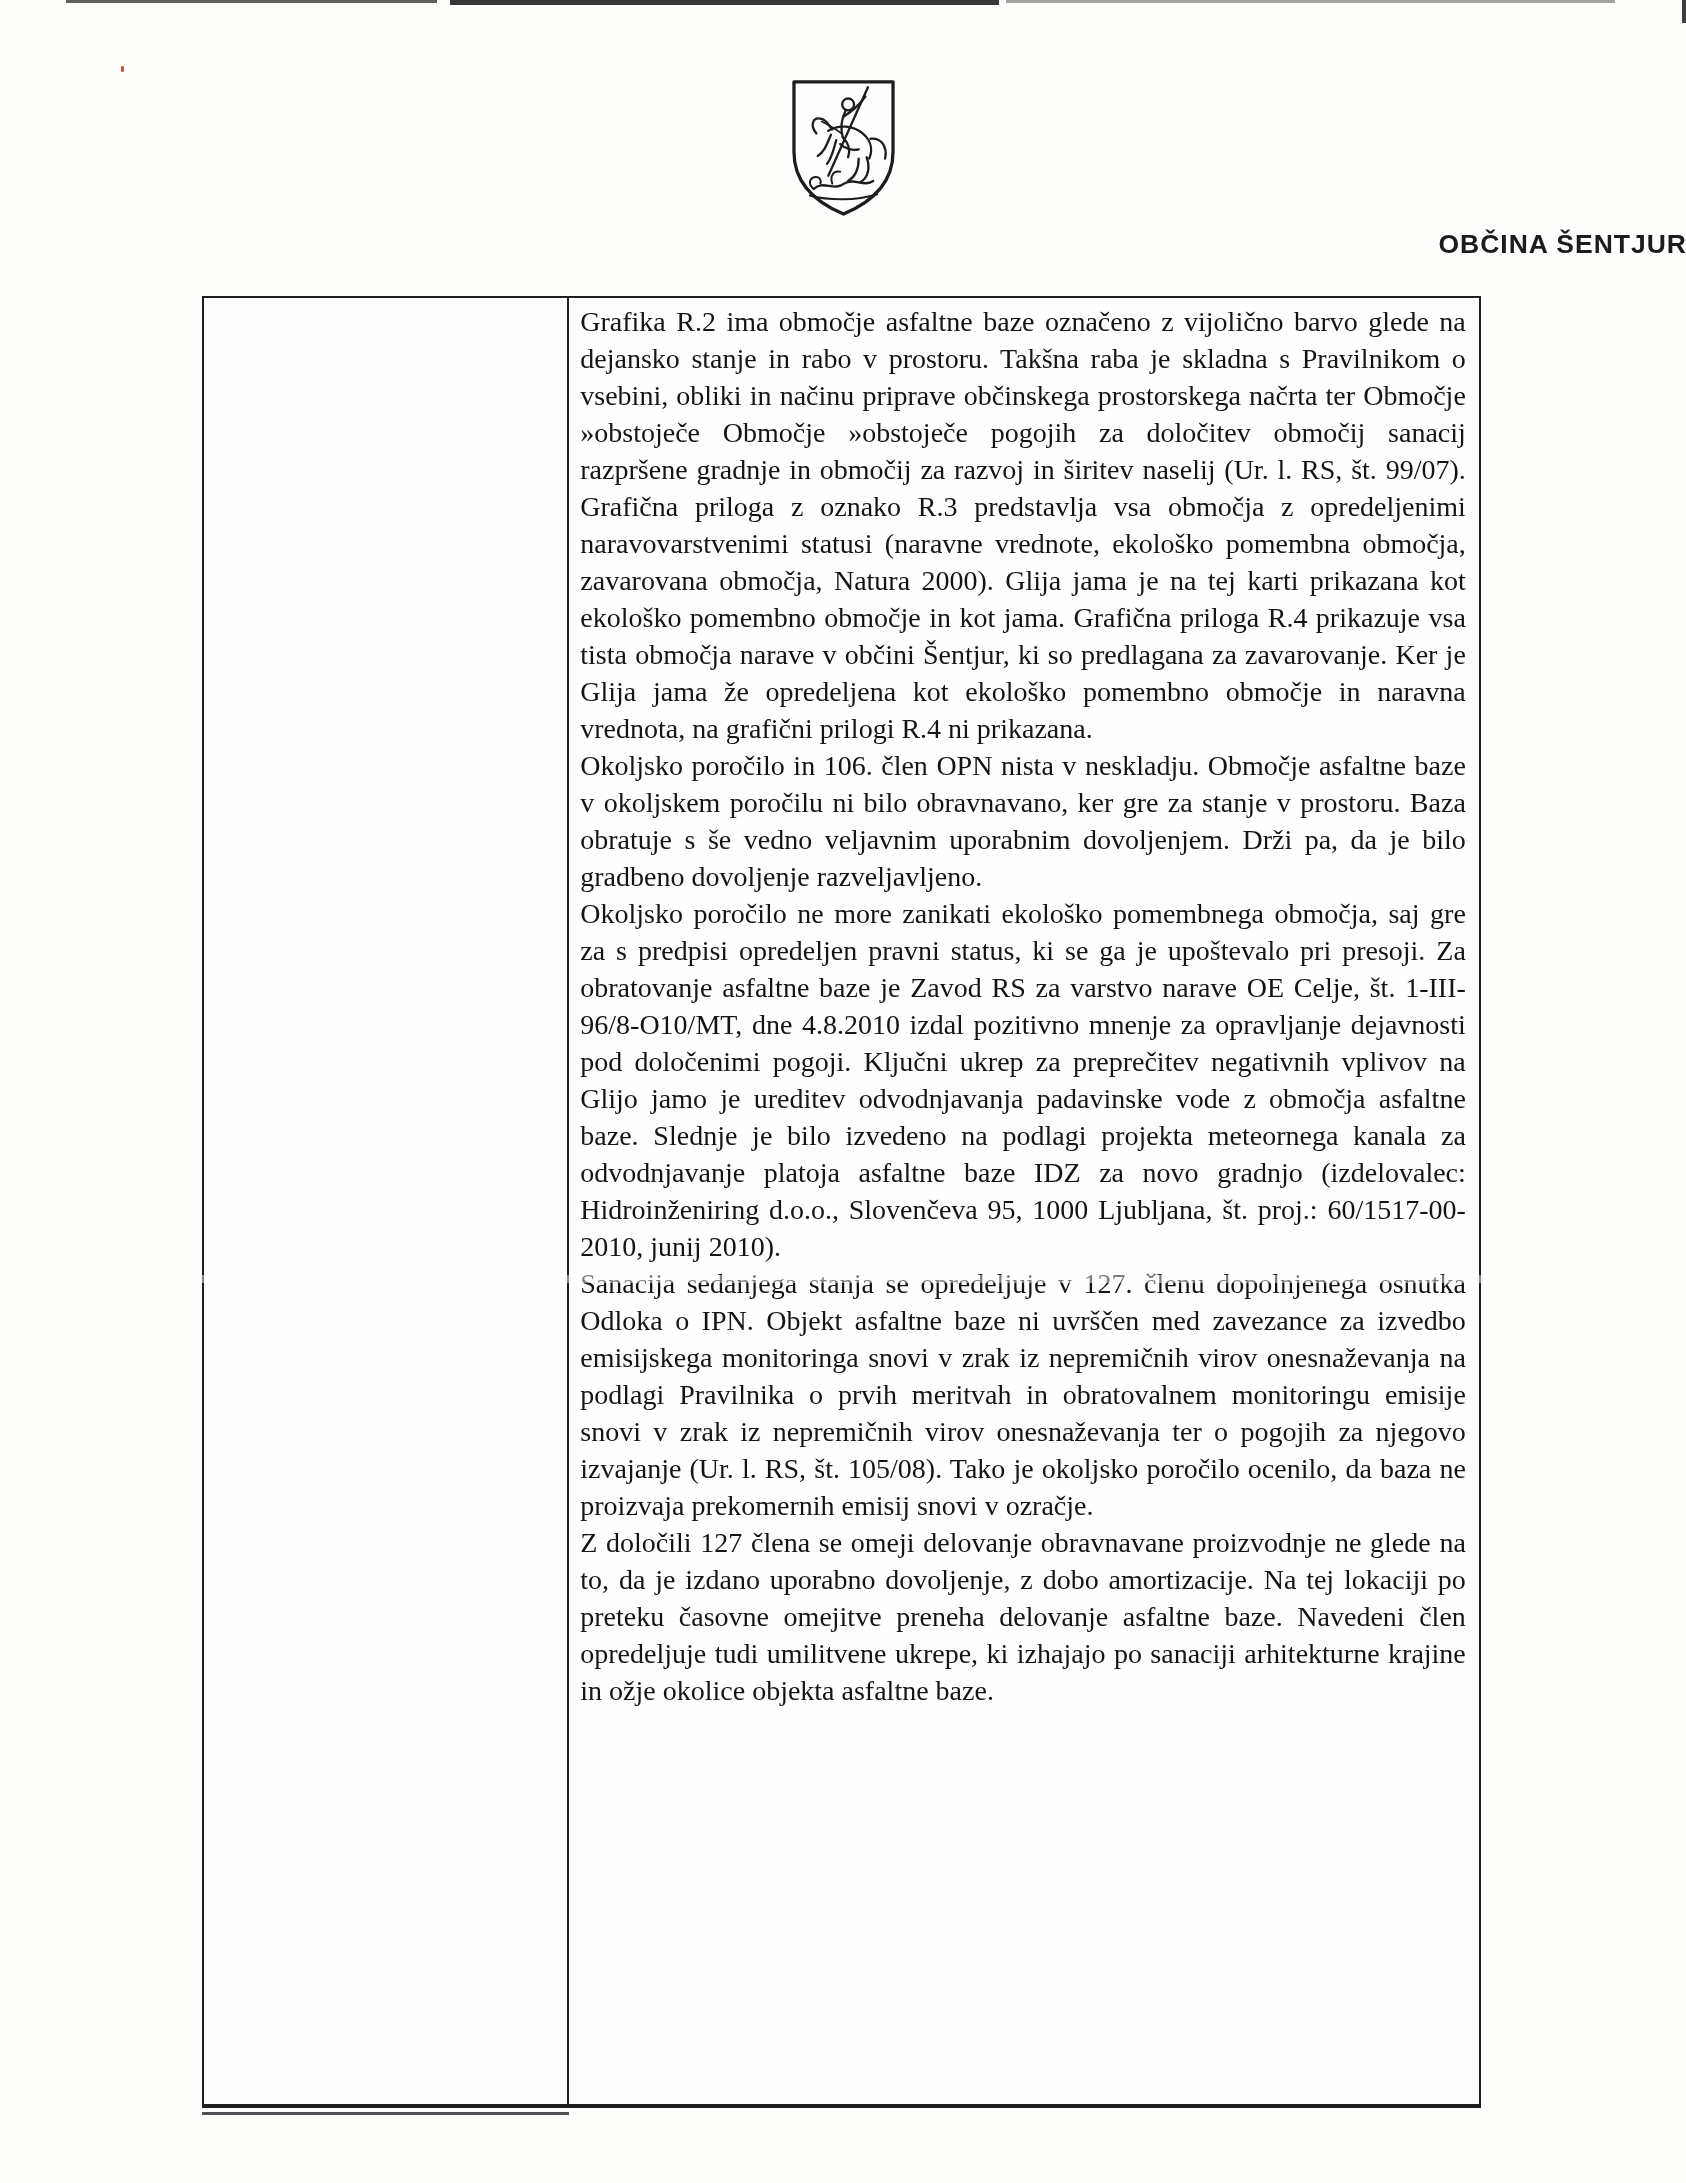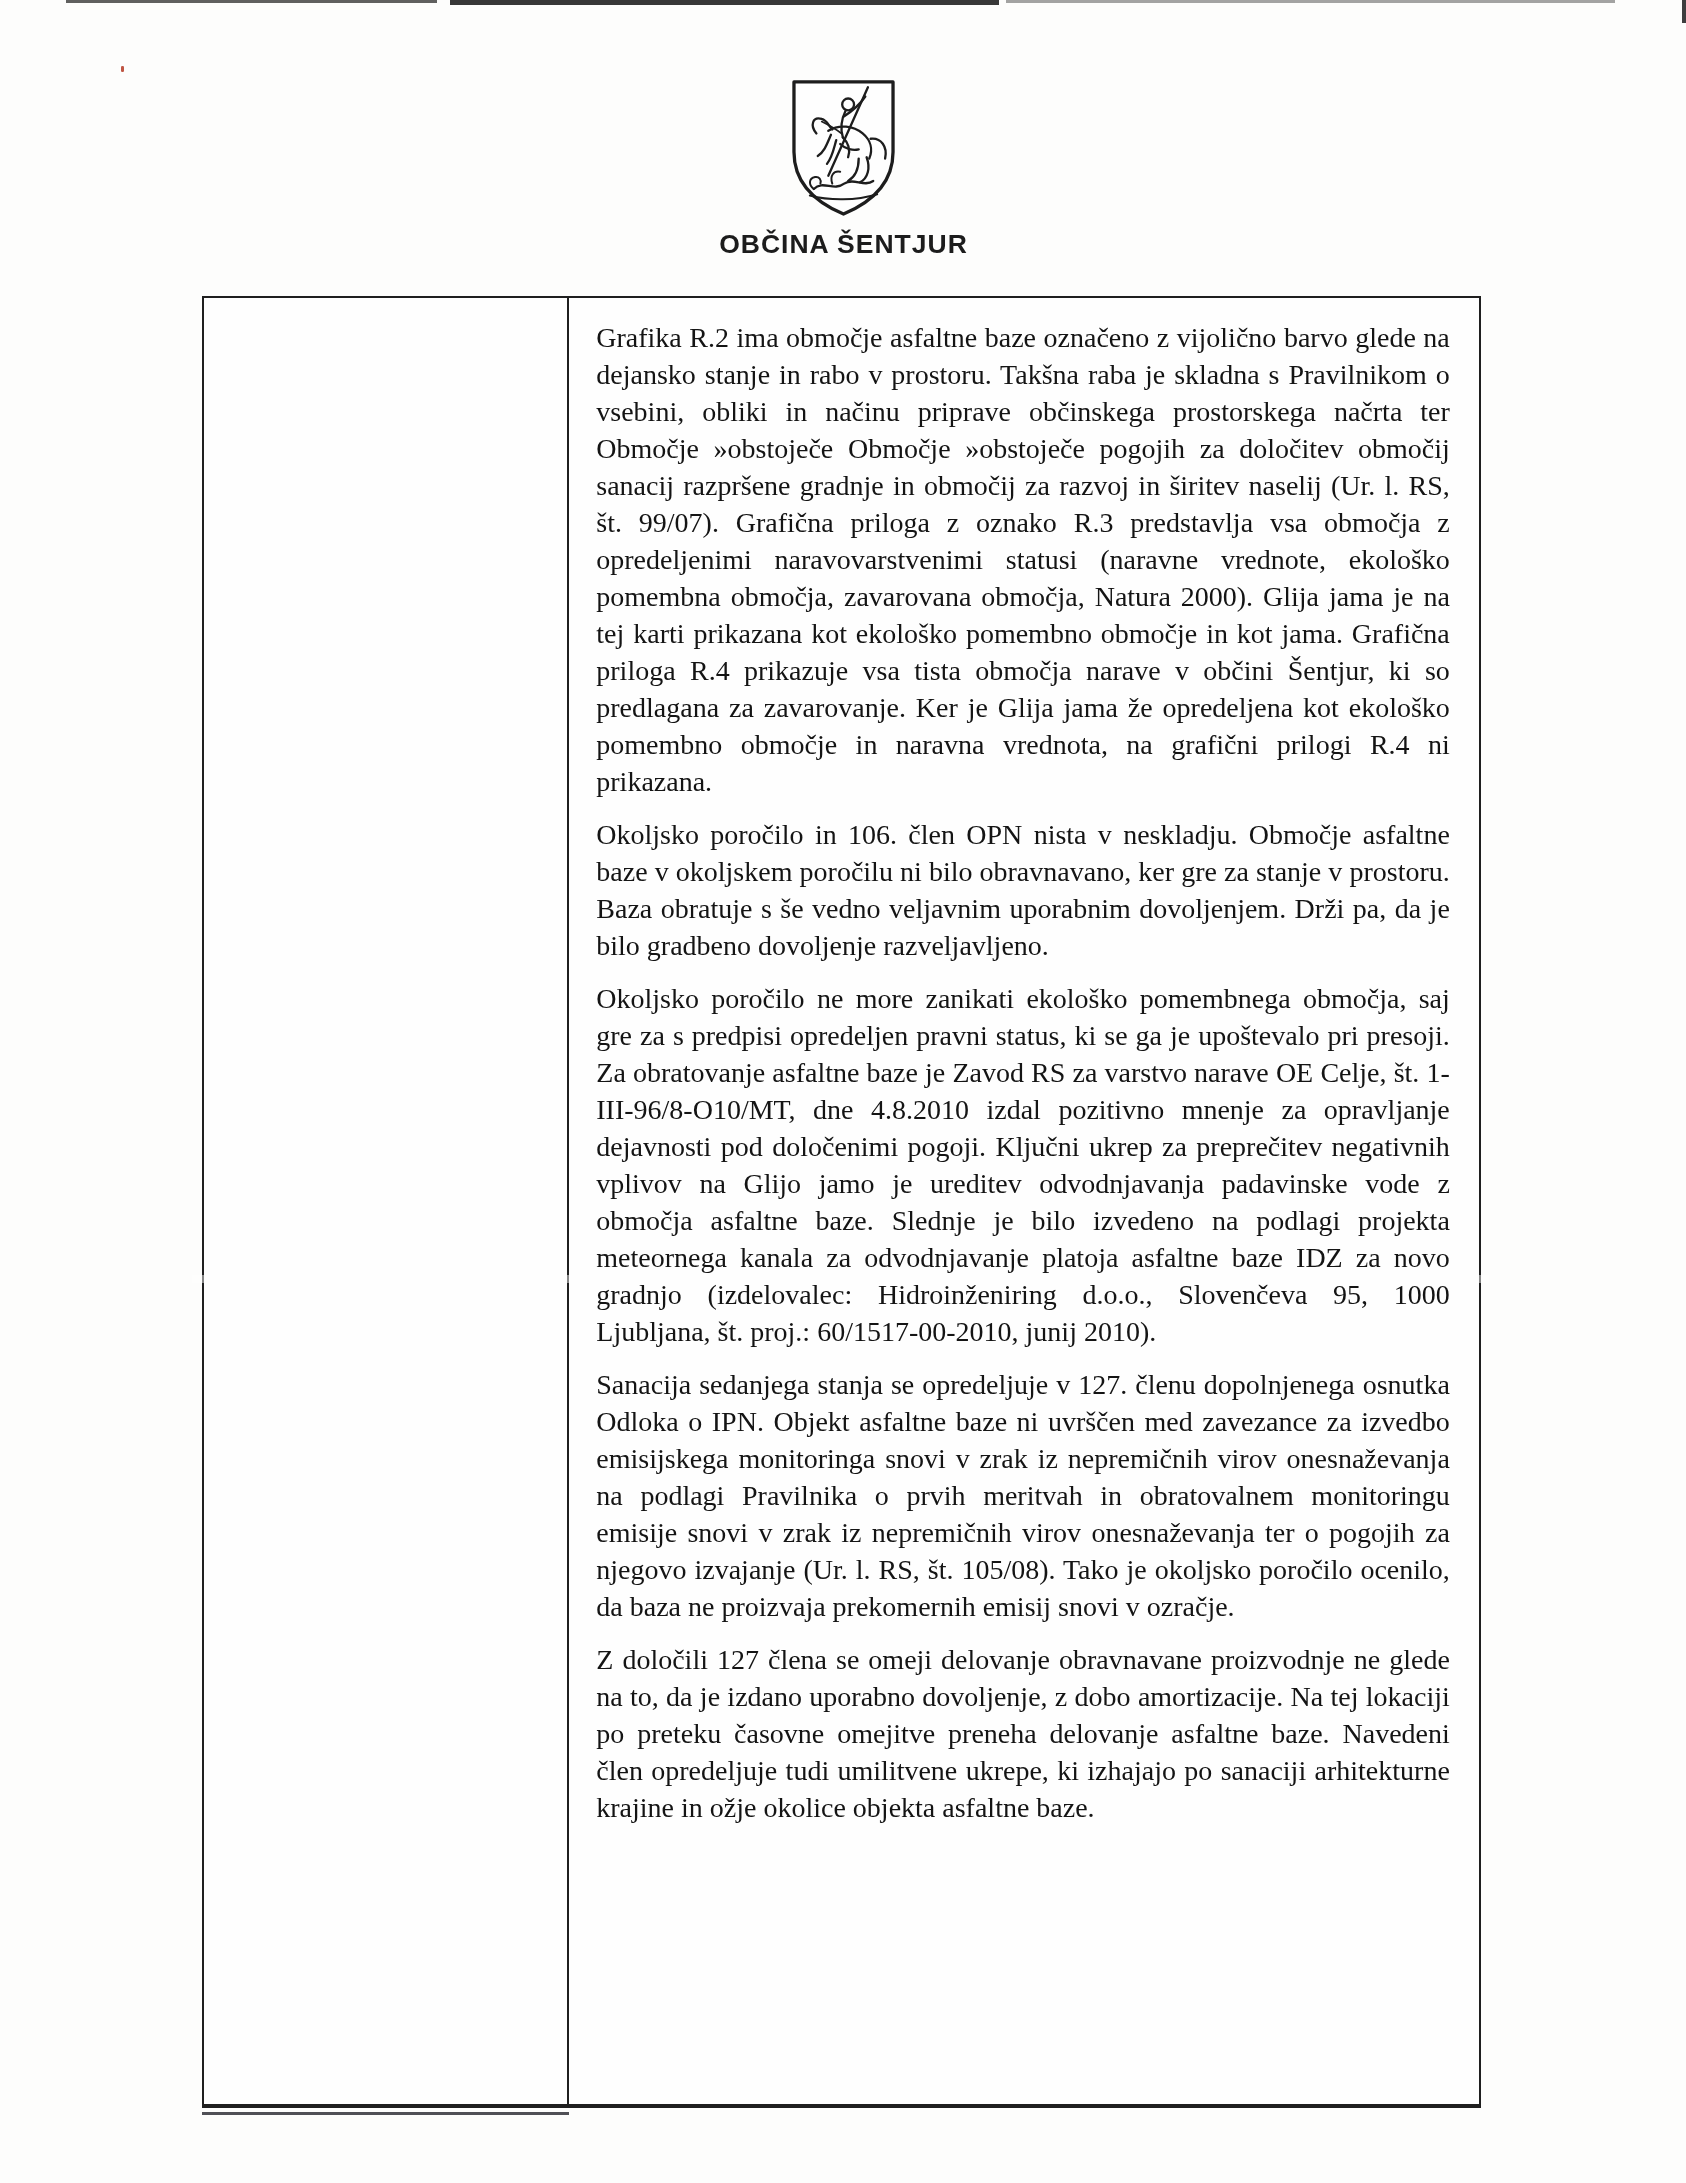--- a/index.html
+++ b/index.html
@@ -16,20 +16,21 @@
   
   .letterhead { position: absolute; left: 0; right: 0; top: 78px; text-align: center; }
   .coa { display: block; margin: 0 auto; width: 107px; height: 140px; }
   .muni {
     margin-top: 10.6px;
     font-family: "Liberation Sans", "DejaVu Sans", sans-serif;
     font-weight: bold;
     font-size: 26.5px;
     letter-spacing: 1px;
     color: #1c1c1c;
+    text-align: right;
   }
 
   
   .doc-table {
     position: absolute;
     left: 202px; top: 296px;
     width: 1279px; height: 1812px;
     border: 2px solid #1f1f1f;
     border-bottom-width: 4px;
     box-sizing: border-box;
@@ -44,21 +45,21 @@
   .col-right {
     flex: 1;
     box-sizing: border-box;
     padding: 5.3px 13.2px 0 11.3px;
     font-size: 28px;
     line-height: 37px;
     text-align: justify;
     color: #141414;
     overflow: hidden;
   }
-  .col-right p { margin: 16px; }
+  .col-right p { margin: 0; }
   .col-right b { font-weight: bold; }
 
   
   .artifact { position: absolute; background: #1c1c1c; pointer-events: none; }
   .a-top1 { left: 66px;  top: 0; width: 371px;  height: 3.3px; opacity: .7; }
   .a-top2 { left: 450px;  top: 0; width: 549px;  height: 4.6px; opacity: .88; }
   .a-top3 { left: 1006px; top: 0; width: 609px;  height: 2.6px; opacity: .4; }
   .a-right { right: 0;    top: 0; width: 5.3px;    height: 22.5px; opacity: .85; }
   .a-red  { left: 121px; top: 66px; width: 2.6px; height: 6px; background: #b8432f; border-radius: 1.3px; opacity: .9; }
   .a-bottom { left: 202px; top: 2112px; width: 367px; height: 3.3px; background: #15151f; opacity: .75; }

